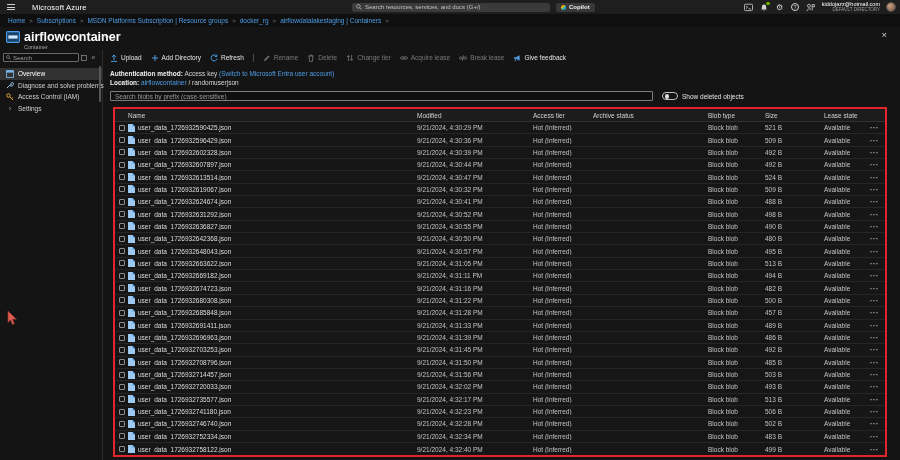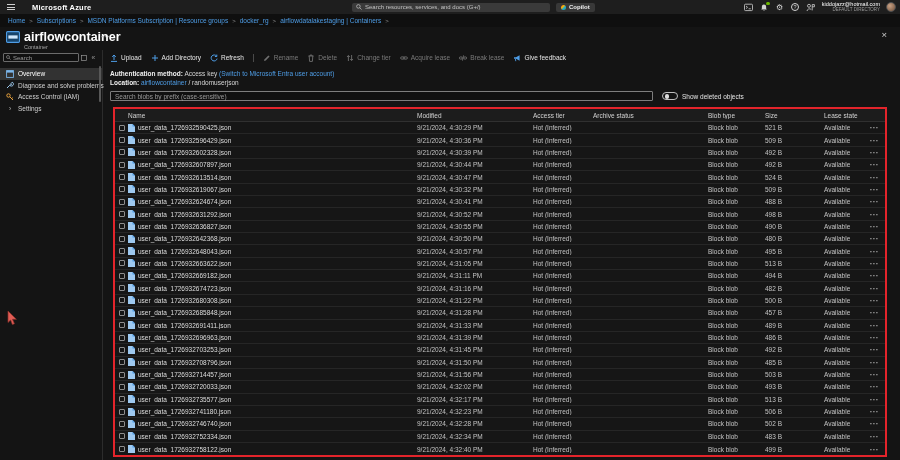--- a/index.html
+++ b/index.html
@@ -4,21 +4,21 @@
 <style>
   * { margin:0; padding:0; box-sizing:border-box; }
   html,body { width:900px; height:460px; overflow:hidden; }
   body { background:#141414; font-family:"Liberation Sans", sans-serif; color:#d9d9d9; position:relative; }
   svg { display:block; }
 
   
   .topbar { height:14px; background:#1e1e1e; display:flex; align-items:center; position:relative; }
   .hamburger { width:24px; height:14px; display:flex; flex-direction:column; justify-content:center; gap:1.5px; padding-left:7px; }
   .hamburger i { width:8px; height:1px; background:#cfcfcf; }
-  .brand { font-size:7.5px; font-weight:bold; color:#fff; margin-left:8px; letter-spacing:.2px; }
+  .brand { font-size:7.5px; font-weight:normal; color:#fff; margin-left:8px; letter-spacing:.2px; }
   .global-search { position:absolute; left:352px; top:2.5px; width:198px; height:9px; background:#3a3a3a; border-radius:2px; display:flex; align-items:center; gap:3px; padding:0 4px; }
   .global-search .ph { font-size:6px; color:#c2c2c2; white-space:nowrap; }
   .copilot { position:absolute; left:556px; top:2.5px; height:9px; background:#383838; border-radius:2px; display:flex; align-items:center; gap:3px; padding:0 5px; }
   .copilot .c-logo { width:5px; height:5px; border-radius:50%; background:linear-gradient(135deg,#f25022,#ffb900,#00a4ef,#7fba00); }
   .copilot .c-label { font-size:6px; color:#f0f0f0; font-weight:bold; }
   .top-icons { position:absolute; left:744px; top:0; height:14px; display:flex; align-items:center; gap:6.5px; color:#d3d3d3; }
   .top-icon { position:relative; width:9px; height:9px; display:flex; align-items:center; justify-content:center; }
   .badge { position:absolute; top:-1px; right:-1px; width:3.5px; height:3.5px; border-radius:50%; background:#6bb700; }
   .gear-ch { font-size:8px; color:#d3d3d3; line-height:9px; }
   .help-circ { width:8px; height:8px; border:1px solid #d3d3d3; border-radius:50%; font-size:5.5px; color:#d3d3d3; display:flex; align-items:center; justify-content:center; }

